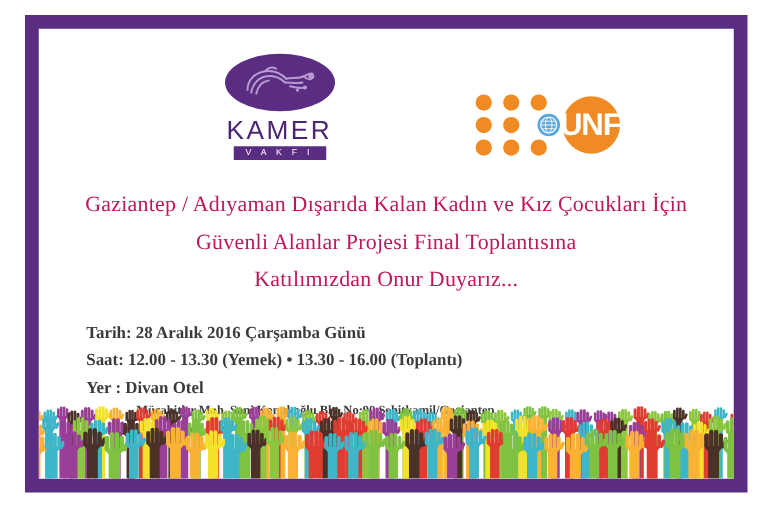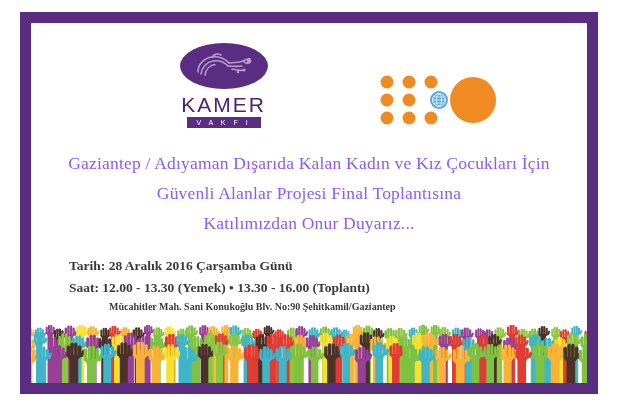--- a/index.html
+++ b/index.html
@@ -100,21 +100,21 @@
     font-weight:bold;
     letter-spacing:-1px;
     color:#ffffff;
     line-height:28px;
   }
   
   .headline{
     position:absolute;
     left:0;top:125px;width:100%;
     text-align:center;
-    color:#8b5cf6;
+    color:#be185d;
     font-size:17.5px;
     line-height:30px;
     letter-spacing:.2px;
   }
   .headline div{white-space:nowrap;}
   
   .details{
     position:absolute;
     left:38px;top:232px;
     color:#3a3a3a;
@@ -183,33 +183,35 @@
               <circle cx="7" cy="7" r="6.4" fill="#5aa7dd" stroke="#ffffff" stroke-width="1"></circle>
               <g stroke="#ffffff" stroke-width="0.7" fill="none">
                 <ellipse cx="7" cy="7" rx="2.6" ry="6"></ellipse>
                 <line x1="1" y1="7" x2="13" y2="7"></line>
                 <line x1="2" y1="4" x2="12" y2="4"></line>
                 <line x1="2" y1="10" x2="12" y2="10"></line>
               </g>
             </svg>
           </div>
           <div class="unfpa-circle"></div>
+          <div class="unfpa-word">UNFPA</div>
         </div>
 
       </div>
 
       <div class="headline">
         <div>Gaziantep / Adıyaman Dışarıda Kalan Kadın ve Kız Çocukları İçin</div>
         <div>Güvenli Alanlar Projesi Final Toplantısına</div>
         <div>Katılımızdan Onur Duyarız...</div>
       </div>
 
       <div class="details">
         <div>Tarih: 28 Aralık 2016 Çarşamba Günü</div>
         <div>Saat: 12.00 - 13.30 (Yemek) • 13.30 - 16.00 (Toplantı)</div>
+        <div>Yer : Divan Otel</div>
         <div class="addr">Mücahitler Mah. Sani Konukoğlu Blv. No:90 Şehitkamil/Gaziantep</div>
       </div>
 
       <div class="hands">
         <svg width="556" height="58" viewBox="0 0 556 58" preserveAspectRatio="none">
             <g>
               <path d="M-8.123540786575685,10.06048893363573 L1.5275920924900066,10.06048893363573 L-0.5139937088508133,13.030068281040558 L-0.5139937088508133,58 L-6.081954985234866,58 L-6.081954985234866,13.030068281040558 Z" fill="#f9b233"></path>
               <rect x="-8.049301302890564" y="3.690741233452375" width="2.227184510553621" height="7.854537373885769" rx="1.1135922552768105" fill="#f9b233"></rect>
               <rect x="-5.624144835843287" y="1.8941457282724539" width="2.227184510553621" height="9.65113287906569" rx="1.1135922552768105" fill="#f9b233"></rect>
               <rect x="-3.198988368796012" y="1.8941457282724539" width="2.227184510553621" height="9.65113287906569" rx="1.1135922552768105" fill="#f9b233"></rect>

